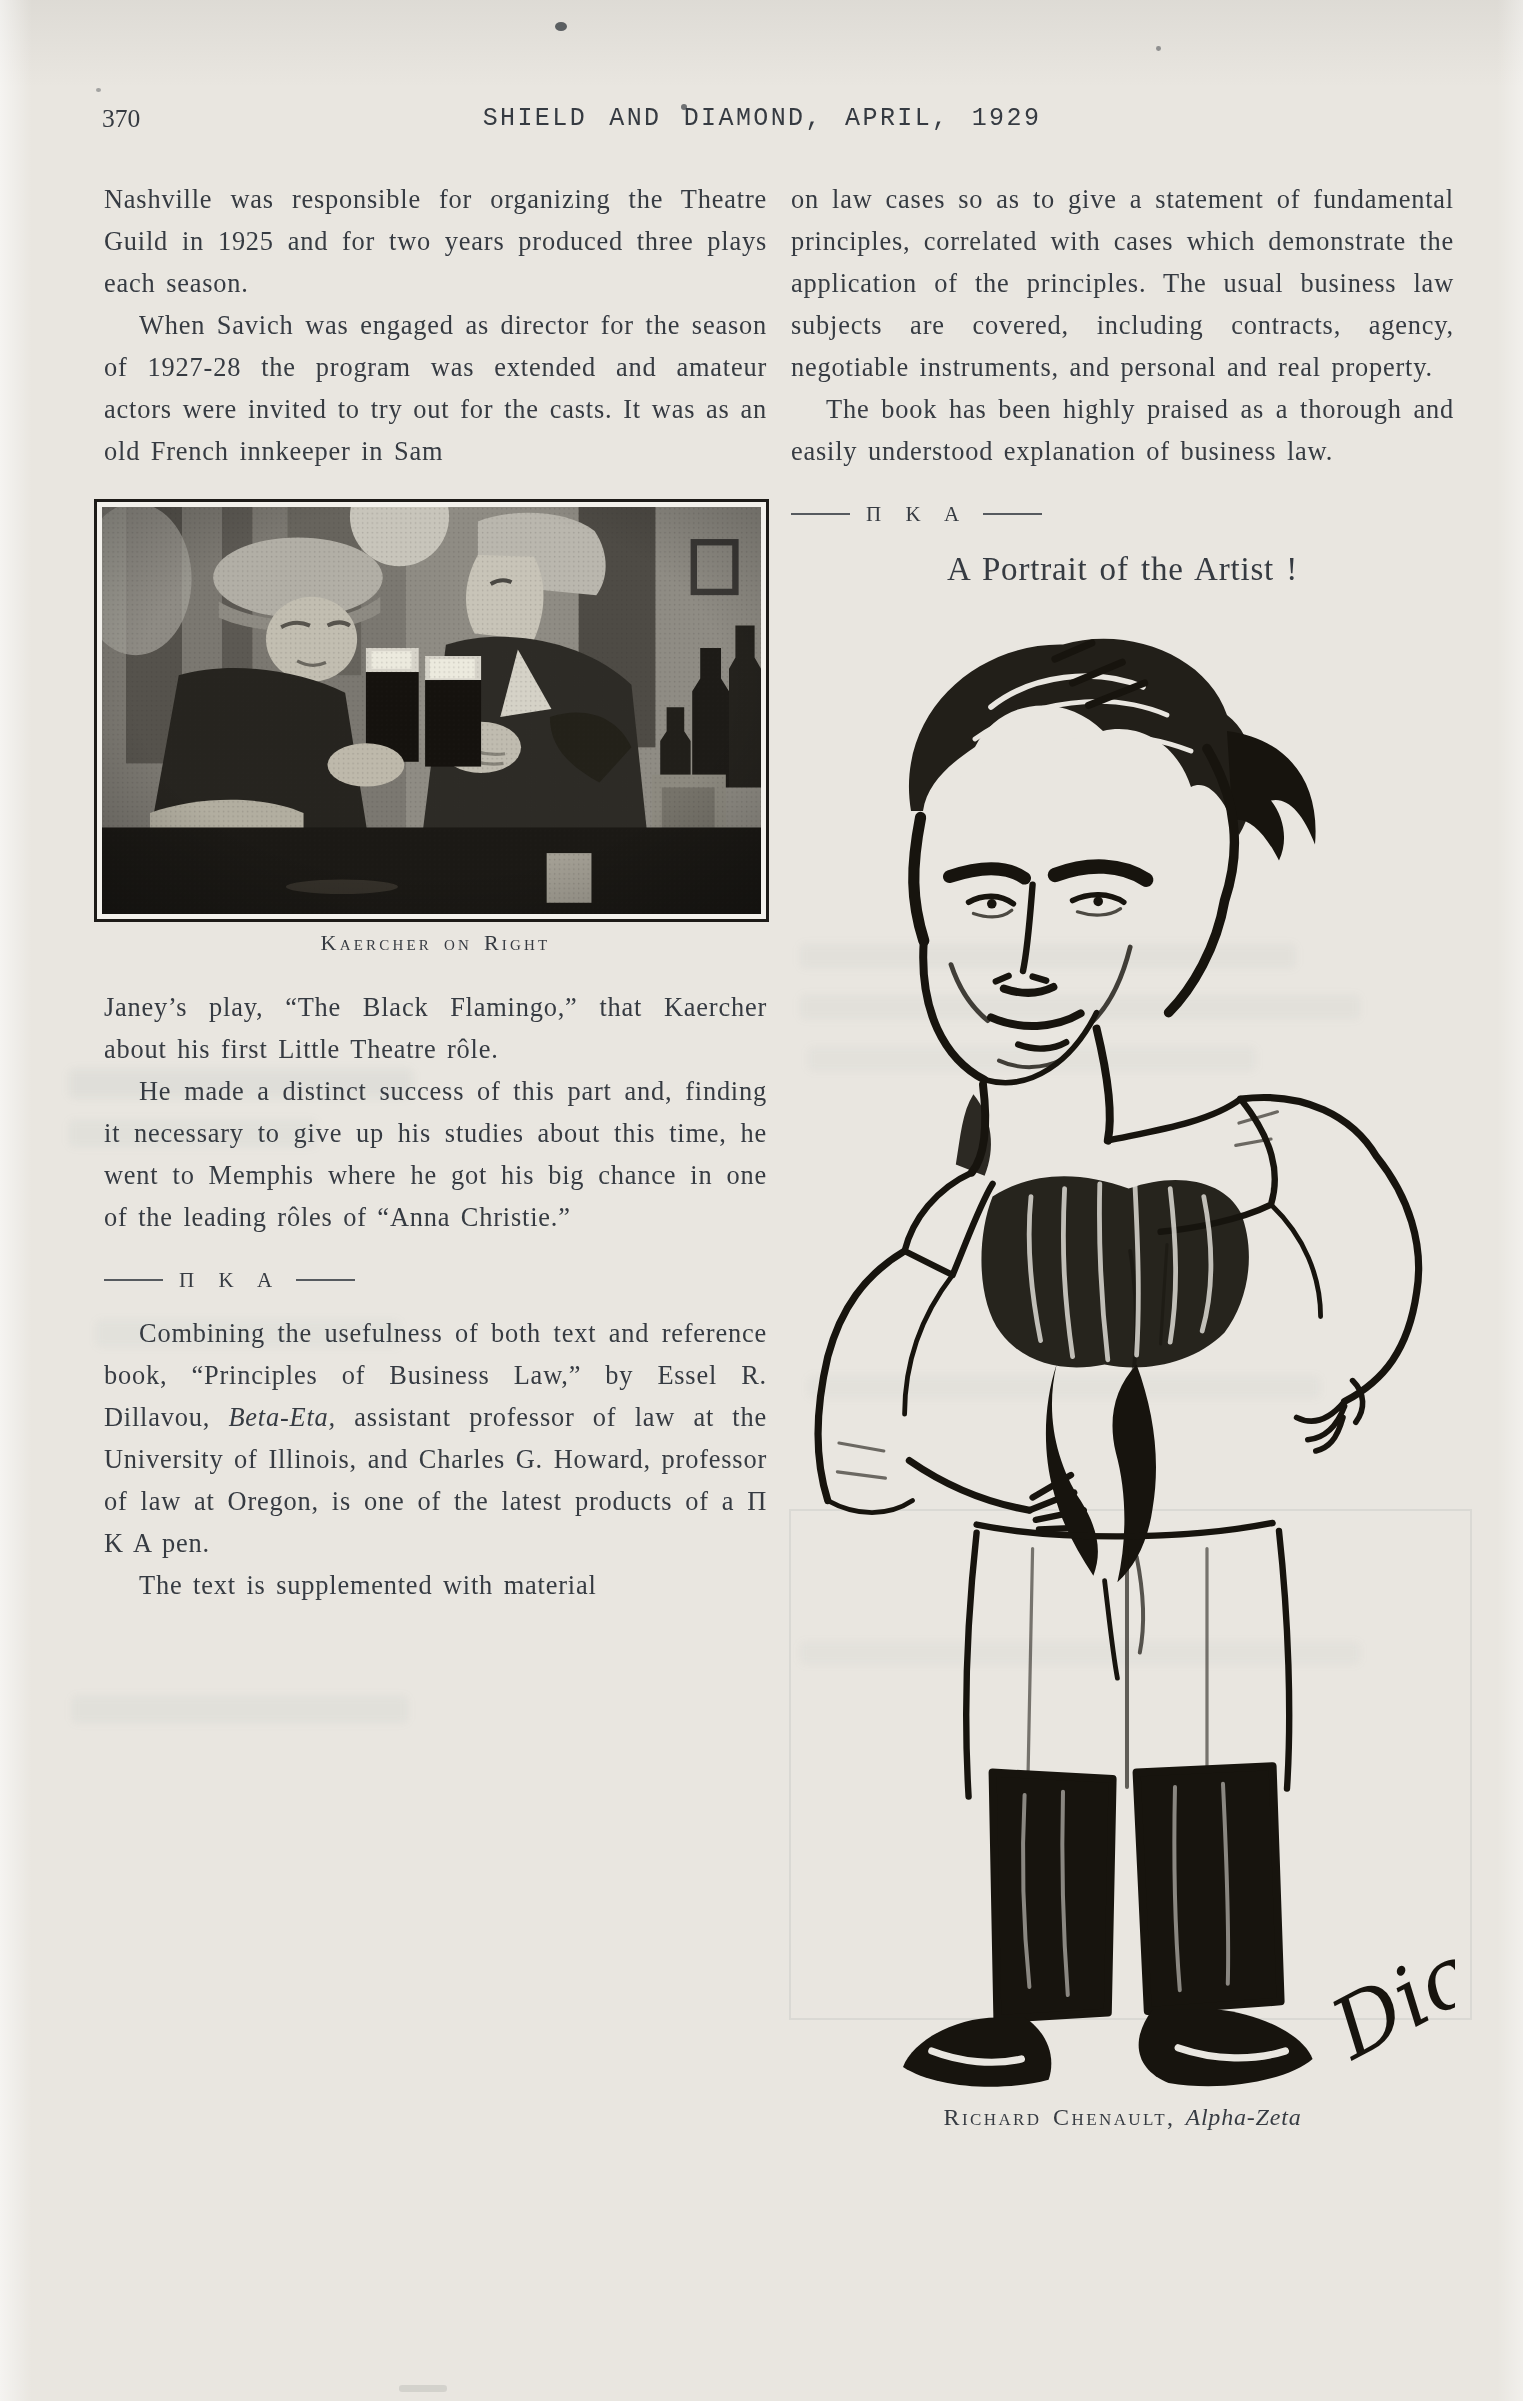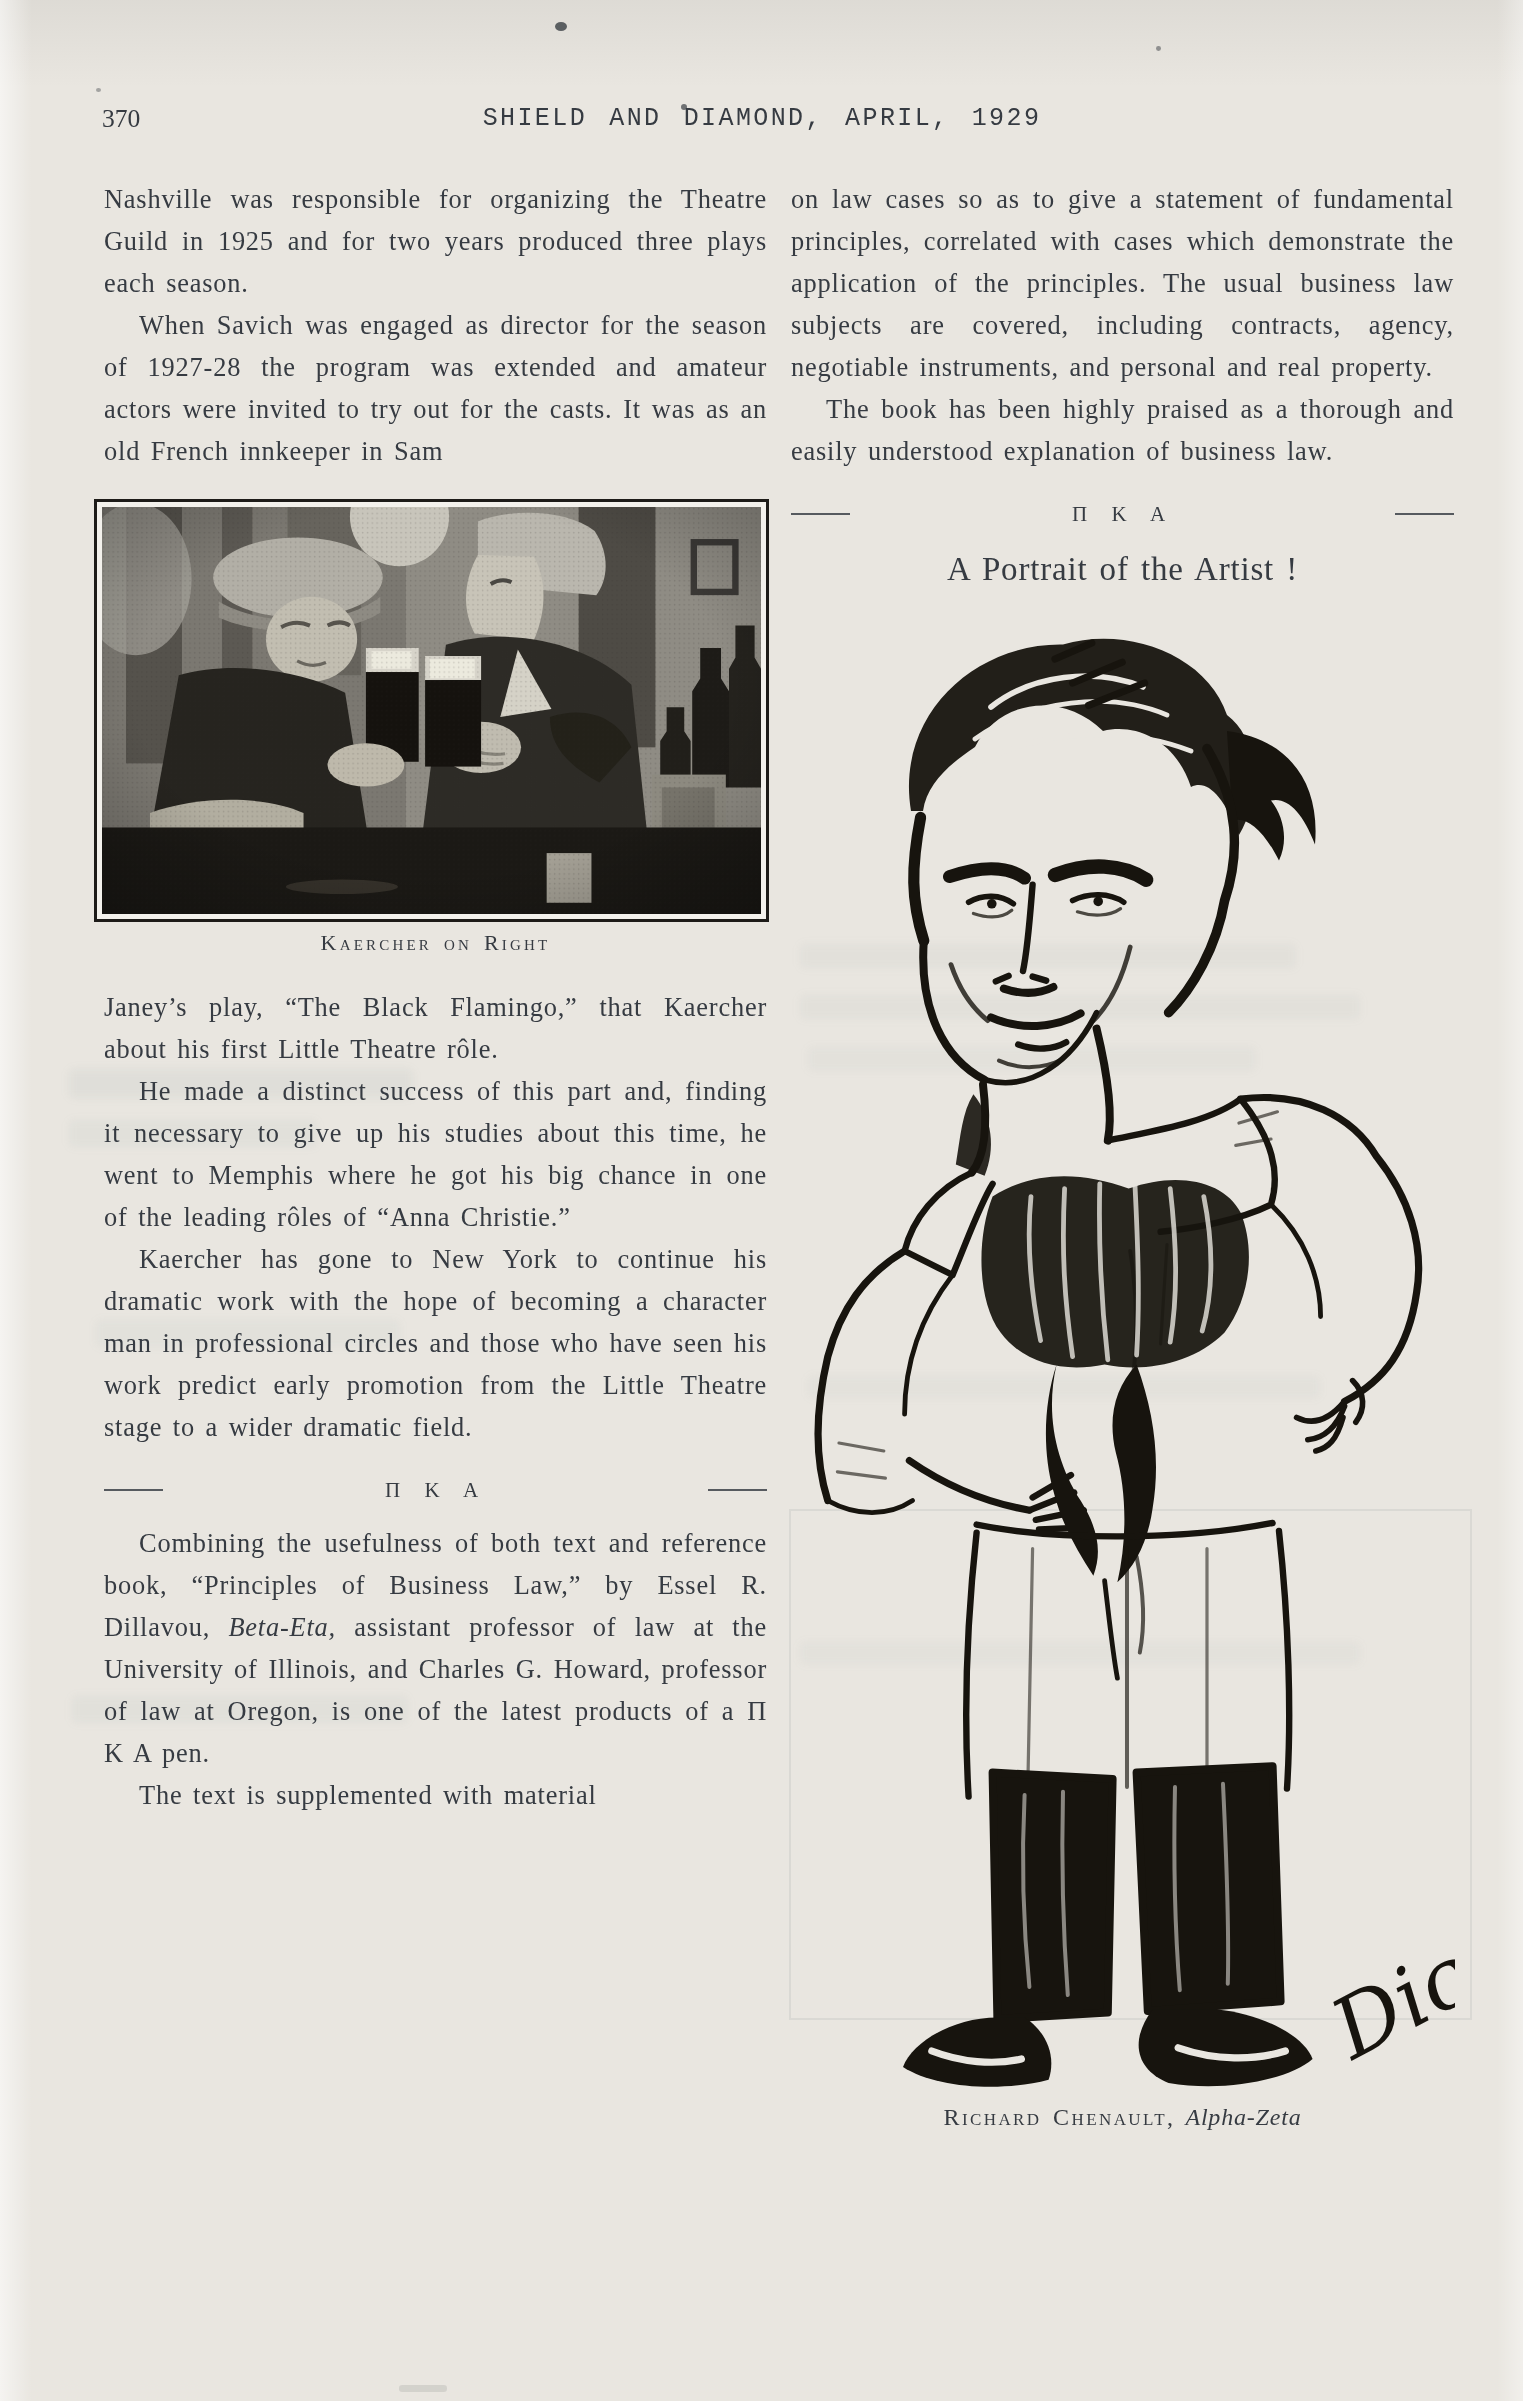--- a/index.html
+++ b/index.html
@@ -31,21 +31,21 @@
   .col-right{left:791px;}
   .col p{margin:0;}
   p.ind{text-indent:35px;font-family:Liberation Serif, serif;}
 
   .photo-frame{margin:27px 0 0 -9.6px;width:659px;border:3.2px solid #1d1b18;
     background:#f3f1ec;padding:4.8px;}
   .photo-frame svg{display:block;width:659px;height:407px;}
   .photo-caption{margin-top:21px;text-align:center;font-variant:small-caps;
     letter-spacing:3.2px;font-size:22px;text-indent:0;}
 
-  .divider{display:flex;align-items:center;justify-content:space-between;gap:26px;
+  .divider{display:flex;align-items:center;justify-content:flex-start;gap:16px;
     margin:21px 0 11.2px;}
   .divider .rule{width:59px;border-top:2.4px solid #3c4148;opacity:.85;}
   .divider .sig{font-size:21px;letter-spacing:8px;font-variant:small-caps;}
 
   .heading{font-weight:normal;text-align:center;margin:11.2px 0 19px;
     font-size:33px;line-height:46px;letter-spacing:0.8px;text-indent:0;}
 
   .drawing{margin:16px auto 0;width:664px;height:1485px;}
   .art-caption{text-align:center;font-size:24px;margin-top:3.2px;text-indent:0;
     letter-spacing:0.8px;}
@@ -146,21 +146,20 @@
       <ellipse cx="300" cy="474" rx="70" ry="9" fill="#35312a"></ellipse>
 
       <rect x="0" y="0" width="824" height="508" fill="url(#dots)"></rect>
       <rect x="0" y="0" width="824" height="508" fill="url(#vig)"></rect>
     </svg>
   </div>
   <p class="photo-caption">Kaercher on Right</p>
 
   <p style="margin-top:22.4px;">Janey’s play, “The Black Flamingo,” that Kaercher about his first Little Theatre rôle.</p>
   <p class="ind">He made a distinct success of this part and, finding it necessary to give up his studies about this time, he went to Memphis where he got his big chance in one of the leading rôles of “Anna Christie.”</p>
-  <p class="ind">Kaercher has gone to New York to continue his dramatic work with the hope of becoming a character man in professional circles and those who have seen his work predict early promotion from the Little Theatre stage to a wider dramatic field.</p>
 
   <div class="divider">
     <span class="rule"></span>
     <span class="sig">Π K A</span>
     <span class="rule"></span>
   </div>
 
 
   <p class="ind"><span>Combining the usefulness of both text and reference book, “Principles of Business Law,” by Essel R. Dillavou, </span><span class="itl">Beta-Eta,</span><span> assistant professor of law at the University of Illinois, and Charles G. Howard, professor of law at Oregon, is one of the latest products of a Π K A pen.</span></p>
   <p class="ind">The text is supplemented with material</p>

